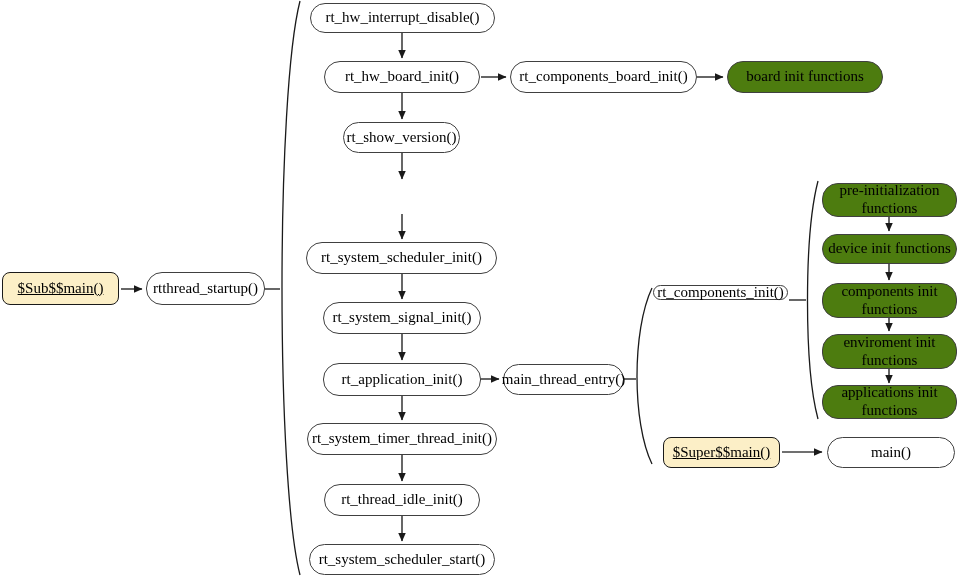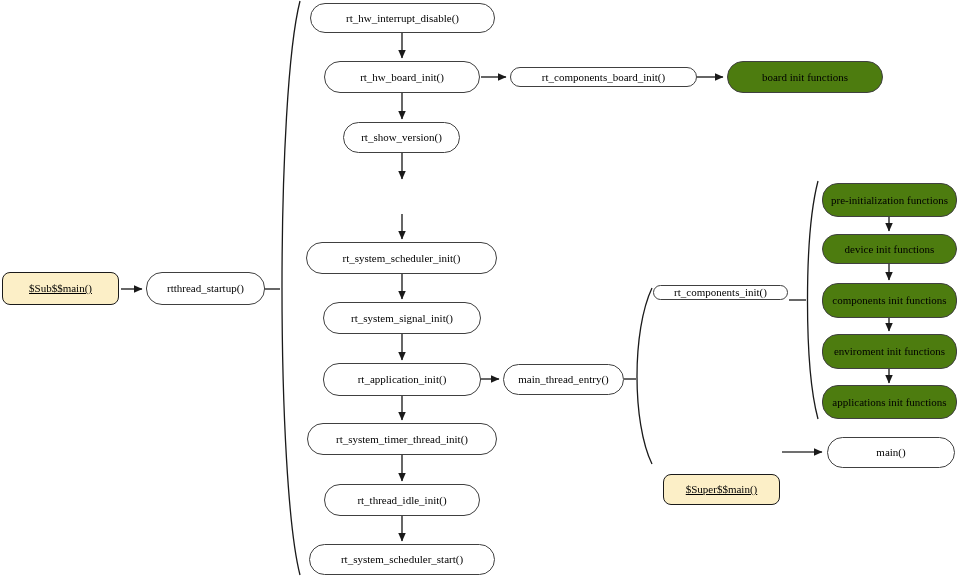--- a/index.html
+++ b/index.html
@@ -8,21 +8,21 @@
     width:958px;height:576px;
     background:#ffffff;
     font-family:"Liberation Serif", serif;
     overflow:hidden;
   }
   .layer{position:absolute;left:0;top:0;pointer-events:none;}
   .node{
     position:absolute;box-sizing:border-box;
     display:flex;align-items:center;justify-content:center;
     text-align:center;
-    font-size:11px;line-height:1.18;color:#000;
+    font-size:15px;line-height:1.18;color:#000;
     background:#ffffff;
     border:1.4px solid #404040;
     border-radius:16px;
     padding:0 5px;
     white-space:nowrap;
   }
   .wrap{white-space:normal;}
   .blue{background:#4d7c0f;}
   .entry{
     background:#fcefc7;
@@ -69,33 +69,33 @@
     <line x1="265" y1="289" x2="280" y2="289"></line>
     <line x1="624" y1="379" x2="636" y2="379"></line>
     <line x1="789" y1="300" x2="806" y2="300"></line>
 
     <path class="brace" d="M 300 1 C 276 95, 276 481, 300 575"></path>
     <path class="brace" d="M 652 288 C 632 330, 632 423, 652 464"></path>
     <path class="brace" d="M 818 181 C 804 235, 804 367, 818 419"></path>
   </svg>
 
   <div class="node entry" style="left:2px;top:272px;width:117px;height:33px;">$Sub$$main()</div>
-  <div class="node entry" style="left:663px;top:437px;width:117px;height:31px;margin-top:37px;">$Super$$main()</div>
+  <div class="node entry" style="left:663px;top:437px;width:117px;height:31px;">$Super$$main()</div>
 
   <div class="node" style="left:146px;top:272px;width:119px;height:33px;">rtthread_startup()</div>
   <div class="node" style="left:310px;top:3px;width:185px;height:30px;">rt_hw_interrupt_disable()</div>
   <div class="node" style="left:324px;top:61px;width:156px;height:32px;">rt_hw_board_init()</div>
   <div class="node" style="left:343px;top:122px;width:117px;height:31px;">rt_show_version()</div>
   <div class="node" style="left:306px;top:242px;width:191px;height:32px;">rt_system_scheduler_init()</div>
   <div class="node" style="left:323px;top:302px;width:158px;height:32px;">rt_system_signal_init()</div>
   <div class="node" style="left:323px;top:363px;width:158px;height:33px;">rt_application_init()</div>
   <div class="node" style="left:307px;top:423px;width:190px;height:32px;">rt_system_timer_thread_init()</div>
   <div class="node" style="left:324px;top:484px;width:156px;height:32px;">rt_thread_idle_init()</div>
   <div class="node" style="left:309px;top:544px;width:186px;height:31px;">rt_system_scheduler_start()</div>
-  <div class="node" style="left:510px;top:61px;width:187px;height:20px;margin-top:6px;">rt_components_board_init()</div>
+  <div class="node" style="left:510px;top:61px;width:187px;height:32px;">rt_components_board_init()</div>
   <div class="node" style="left:503px;top:364px;width:121px;height:31px;">main_thread_entry()</div>
   <div class="node" style="left:653px;top:285px;width:135px;height:15px;">rt_components_init()</div>
   <div class="node" style="left:827px;top:437px;width:128px;height:31px;">main()</div>
 
   <div class="node blue" style="left:727px;top:61px;width:156px;height:32px;">board init functions</div>
   <div class="node blue wrap" style="left:822px;top:183px;width:135px;height:34px;">pre-initialization functions</div>
   <div class="node blue wrap" style="left:822px;top:234px;width:135px;height:30px;">device init functions</div>
   <div class="node blue wrap" style="left:822px;top:283px;width:135px;height:35px;">components init functions</div>
   <div class="node blue wrap" style="left:822px;top:334px;width:135px;height:35px;">enviroment init functions</div>
   <div class="node blue wrap" style="left:822px;top:385px;width:135px;height:34px;">applications init functions</div>

